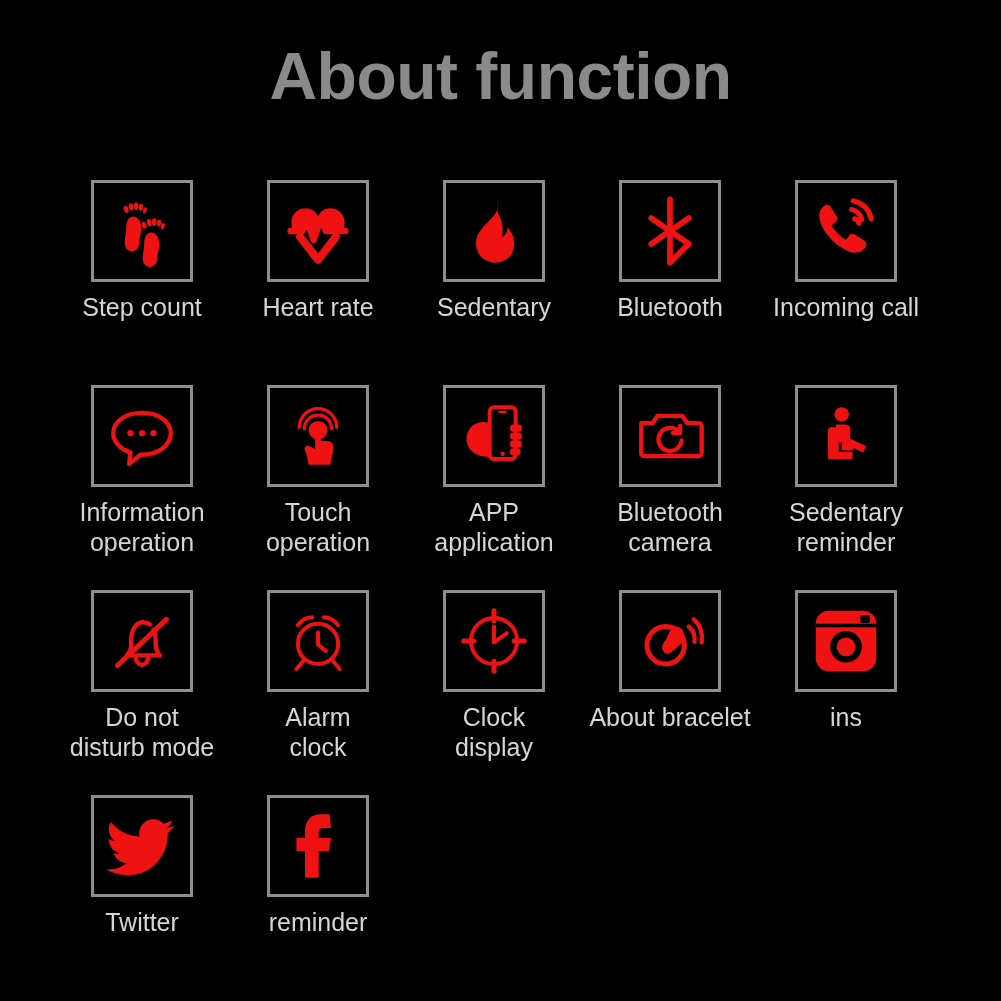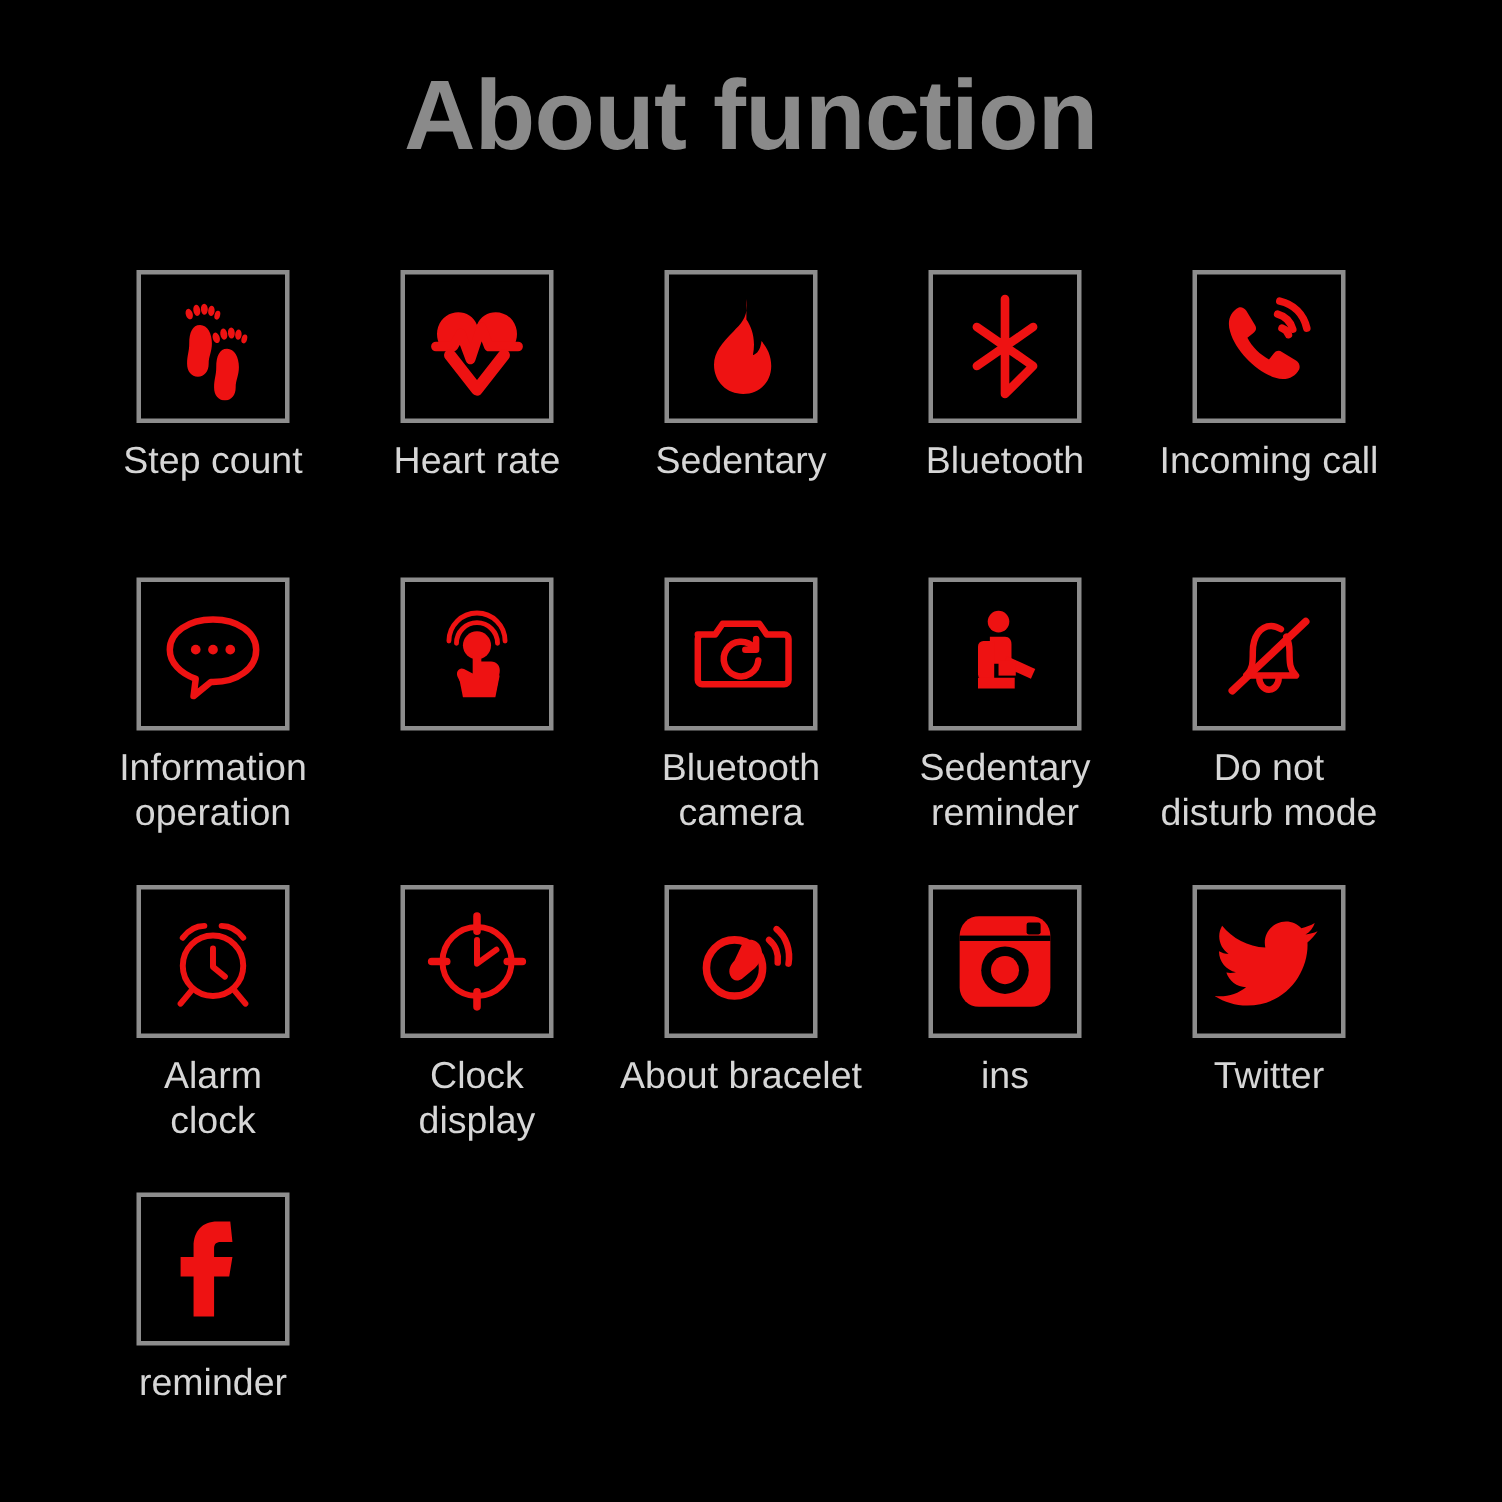--- a/index.html
+++ b/index.html
@@ -174,20 +174,40 @@
           <span>
     <svg viewBox="0 0 100 100">
       <path d="M24 38 a26 26 0 0 1 52 0" fill="none" stroke="#ee1212" stroke-width="4.5" stroke-linecap="round"></path>
       <path d="M31 40 a19 19 0 0 1 38 0" fill="none" stroke="#ee1212" stroke-width="4.5" stroke-linecap="round"></path>
       <circle cx="50" cy="42" r="13" fill="#ee1212"></circle>
       <path d="M46 50 v18 l-8 -4 c-4 -2 -8 2 -6 7 l6 12 h30 l3 -16 c1 -6 -3 -10 -8 -10 h-9 v-7z" fill="#ee1212"></path>
       <path d="M33 70 h38 l-4 20 h-30z" fill="#ee1212"></path>
     </svg>
           </span>
         </div>
+        <div class="feature-label">Touch
+operation</div>
+      </div>
+      <div class="feature-cell">
+        <div class="icon-box">
+          <span>
+    <svg viewBox="0 0 100 100">
+      <rect x="44" y="10" width="36" height="72" rx="6" fill="none" stroke="#ee1212" stroke-width="5.5"></rect>
+      <rect x="56" y="15" width="12" height="3" rx="1.5" fill="#ee1212"></rect>
+      <circle cx="62" cy="75" r="3" fill="#ee1212"></circle>
+      <path d="M46 34 c-9 -6 -22 -4 -29 5 c-9 11 -6 28 6 35 c6 4 14 5 23 5 v-45z" fill="#ee1212"></path>
+      <rect x="72" y="34" width="17" height="10" rx="5" fill="#ee1212"></rect>
+      <rect x="72" y="45" width="17" height="10" rx="5" fill="#ee1212"></rect>
+      <rect x="72" y="56" width="17" height="10" rx="5" fill="#ee1212"></rect>
+      <rect x="72" y="67" width="15" height="10" rx="5" fill="#ee1212"></rect>
+    </svg>
+          </span>
+        </div>
+        <div class="feature-label">APP
+application</div>
       </div>
       <div class="feature-cell">
         <div class="icon-box">
           <span>
     <svg viewBox="0 0 100 100" fill="none" stroke="#ee1212" stroke-width="6" stroke-linejoin="round">
       <path d="M10 32 h16 l7 -10 h34 l7 10 h16 a4 4 0 0 1 4 4 v38 a4 4 0 0 1 -4 4 h-76 a4 4 0 0 1 -4 -4 v-38 a4 4 0 0 1 4 -4z"></path>
       <path d="M62 44 a16 16 0 1 0 4 12" stroke-width="6" stroke-linecap="round"></path>
       <path d="M64 36 v10 h-10" stroke-width="6" stroke-linecap="round"></path>
     </svg>
           </span>

